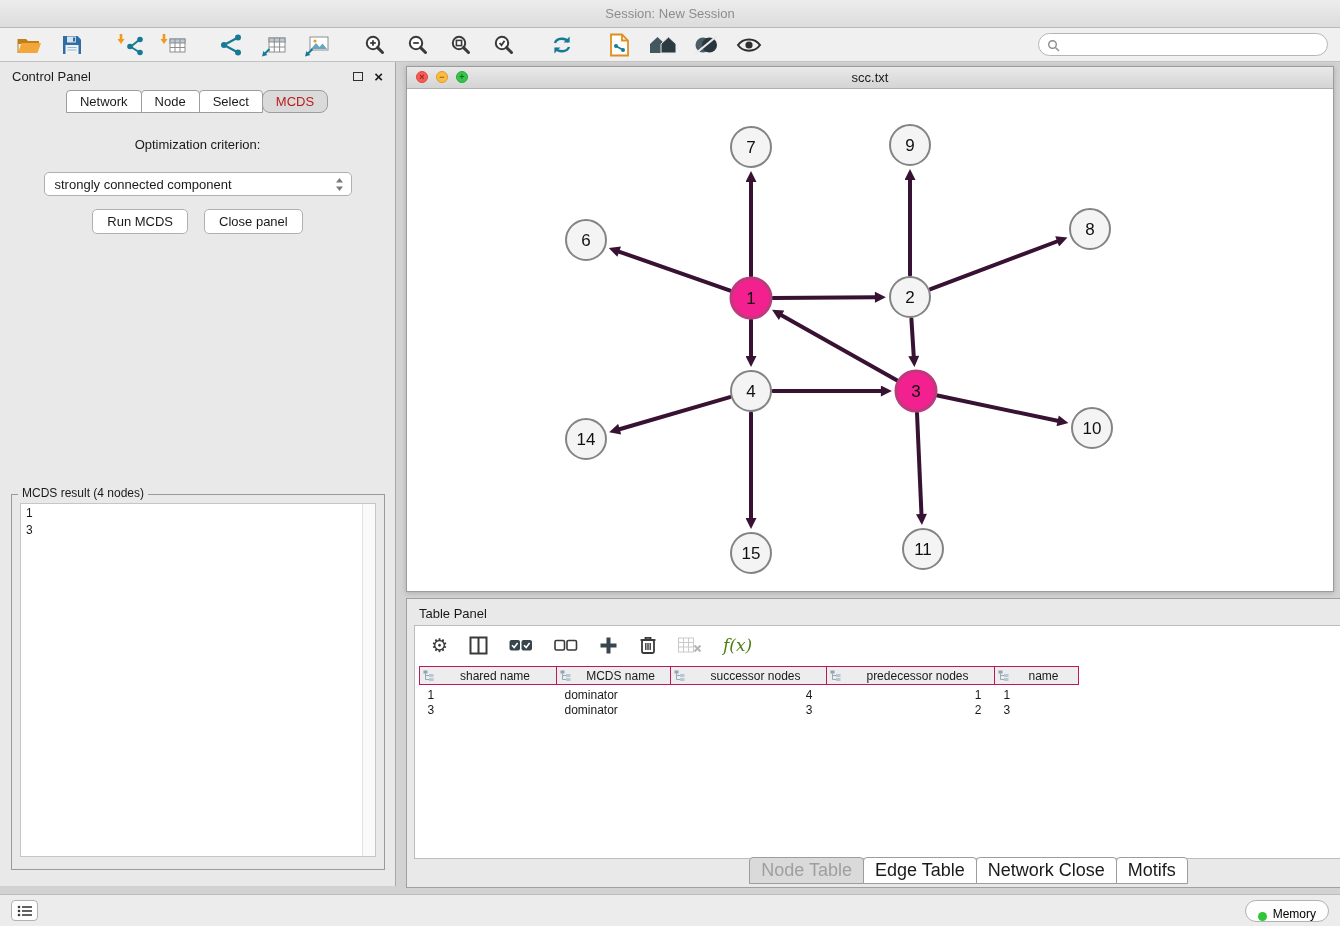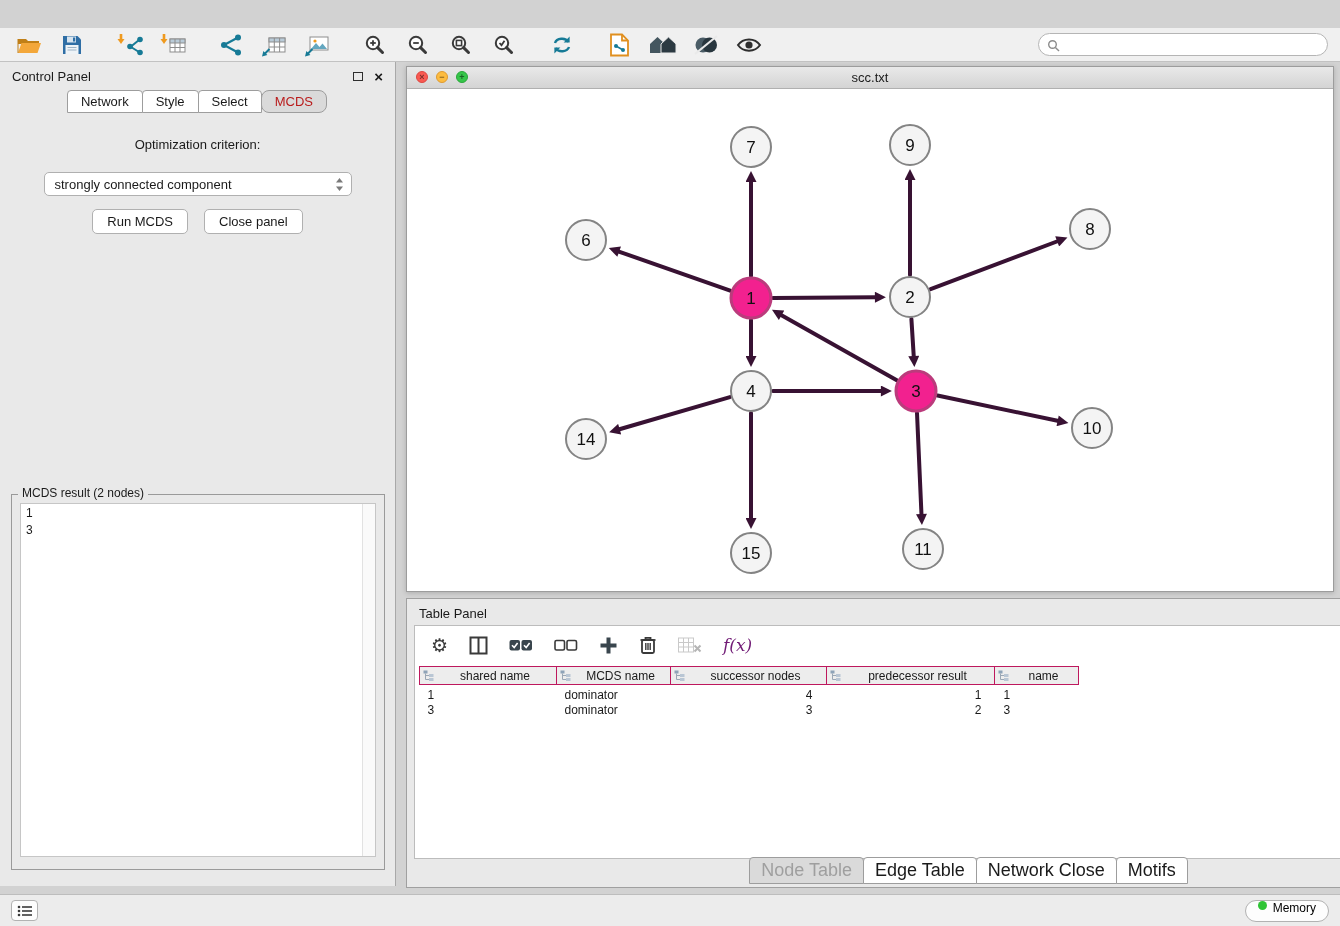--- a/index.html
+++ b/index.html
@@ -67,21 +67,21 @@
   .node-label { font-family:"Liberation Sans", sans-serif; font-size:17px; text-anchor:middle; fill:#111; }
 
   
   .table-panel { position:absolute; left:406px; top:598px; width:1126px; height:290px;
     background:#e9e9e9; border:1px solid #a0a0a0; }
   .tp-content { position:absolute; left:7px; right:7px; top:26px; bottom:28px;
     background:#fff; border:1px solid #bcbcbc; overflow:hidden; }
   .tp-toolbar { height:38px; display:flex; align-items:center; gap:21px; padding:0 16px; }
   .tp-btn { border:none; background:none; padding:0; display:flex; align-items:center; cursor:default; }
   .glyph { font-family:"DejaVu Sans", sans-serif; font-size:19px; color:#3a3a3a; }
-  .fx { font-family:"DejaVu Serif", serif; font-style:italic; font-size:17px; color:#701a75; }
+  .fx { font-family:"DejaVu Serif", serif; font-style:italic; font-size:17px; color:#4d7c0f; }
   .node-table { border-collapse:collapse; font-size:12px; margin:2px 0 0 4px; }
   .node-table th { background:#ededed; border:1px solid #be185d; height:18px; font-weight:normal;
     position:relative; padding:0 4px 0 18px; text-align:center; cursor:default; }
   .node-table th:nth-child(1){ width:137px; } .node-table th:nth-child(2){ width:114px; }
   .node-table th:nth-child(3){ width:156px; } .node-table th:nth-child(4){ width:168px; }
   .node-table th:nth-child(5){ width:84px; }
   .sort-icon { position:absolute; left:3px; top:3px; }
   .node-table td { height:16px; padding:0; }
   td.c0 { text-align:left;  padding-left:8px; }
   td.c1 { text-align:left;  padding-left:8px; }
@@ -93,29 +93,32 @@
   .tp-tab { background:#fff; border:1px solid #9d9d9d; margin-left:-1px; padding:2px 11px;
     font-size:18px; border-radius:4px 4px 0 0; cursor:default; }
   .tp-tab.active { background:#dadada; color:#9f9f9f; }
 
   
   .statusbar { position:absolute; left:0; bottom:0; width:100%; height:32px; background:#ececec;
     border-top:1px solid #bdbdbd; display:flex; align-items:center; padding:0 11px; }
   .list-btn { width:27px; height:21px; background:#fdfdfd; border:1px solid #b2b2b2; border-radius:4px;
     display:flex; align-items:center; justify-content:center; padding:0; cursor:default; }
   .memory-btn { margin-left:auto; height:22px; border:1px solid #b2b2b2; border-radius:11px;
-    background:#fdfdfd; display:flex; align-items:flex-start; gap:6px; padding:0 12px;
+    background:#fdfdfd; display:flex; align-items:flex-end; gap:6px; padding:0 12px;
     font-size:12px; font-family:inherit; cursor:default; }
   .memory-dot { width:9px; height:9px; border-radius:50%; background:#30c436; }
 </style>
 </head>
 <body>
 
 <div class="app">
 
+  <div class="titlebar">
+    <span>Session: New Session</span>
+  </div>
 
   <div class="toolbar">
     <div class="tb-group">
       <button class="tb-btn">
         <svg width="26" height="22" viewBox="0 0 26 22">
           <path d="M2 5 h8 l2 2 h11 v3 H2 z" fill="#c07f17"></path>
           <path d="M2 19 L5.5 9 H25 l-3.5 10 z" fill="#f3a73a"></path>
           <path d="M2 19 V5" stroke="#c07f17" stroke-width="1"></path>
         </svg>
       </button>
@@ -274,42 +277,42 @@
   <div class="control-panel">
     <div class="panel-header">
       <span>Control Panel</span>
       <span class="win-icons">
         <span class="float-icon"></span>
         <span class="close-x">×</span>
       </span>
     </div>
     <div class="cp-tabs" id="cp-tabs">
         <div class="cp-tab">Network</div>
-        <div class="cp-tab">Style</div>
+        <div class="cp-tab">Node</div>
         <div class="cp-tab">Select</div>
         <div class="cp-tab active">MCDS</div>
       </div>
     <div class="cp-body">
       <div class="opt-label">Optimization criterion:</div>
       <div class="dropdown">
         <span>strongly connected component</span>
         <span class="stepper">
           <svg width="9" height="15" viewBox="0 0 9 15">
             <path d="M4.5 1 L8 5.5 H1 z" fill="#7a7a7a"></path>
             <path d="M4.5 14 L1 9.5 H8 z" fill="#7a7a7a"></path>
           </svg>
         </span>
       </div>
       <div class="cp-buttons">
         <button class="btn">Run MCDS</button>
         <button class="btn">Close panel</button>
       </div>
     </div>
     <div class="result-box">
-      <span class="result-legend">MCDS result (2 nodes)</span>
+      <span class="result-legend">MCDS result (4 nodes)</span>
       <div class="result-area" id="result-lines">
           <div>1</div>
           <div>3</div>
         </div>
     </div>
   </div>
 
   <div class="network-window">
     <div class="nw-titlebar">
       <div class="traffic">
@@ -482,21 +485,21 @@
 <span>successor nodes</span></th>
               <th>
   <span class="sort-icon">
     <svg width="11" height="11" viewBox="0 0 11 11">
       <rect x="0.5" y="0.5" width="4" height="3" fill="#8ea3b8"></rect>
       <rect x="6" y="4" width="4.5" height="3" fill="#b9c6d4"></rect>
       <rect x="6" y="8" width="4.5" height="3" fill="#b9c6d4"></rect>
       <path d="M2.5 3.5 V9.5 H6 M2.5 5.5 H6" stroke="#9aa7b5" fill="none" stroke-width="1"></path>
     </svg>
   </span>
-<span>predecessor result</span></th>
+<span>predecessor nodes</span></th>
               <th>
   <span class="sort-icon">
     <svg width="11" height="11" viewBox="0 0 11 11">
       <rect x="0.5" y="0.5" width="4" height="3" fill="#8ea3b8"></rect>
       <rect x="6" y="4" width="4.5" height="3" fill="#b9c6d4"></rect>
       <rect x="6" y="8" width="4.5" height="3" fill="#b9c6d4"></rect>
       <path d="M2.5 3.5 V9.5 H6 M2.5 5.5 H6" stroke="#9aa7b5" fill="none" stroke-width="1"></path>
     </svg>
   </span>
 <span>name</span></th>

